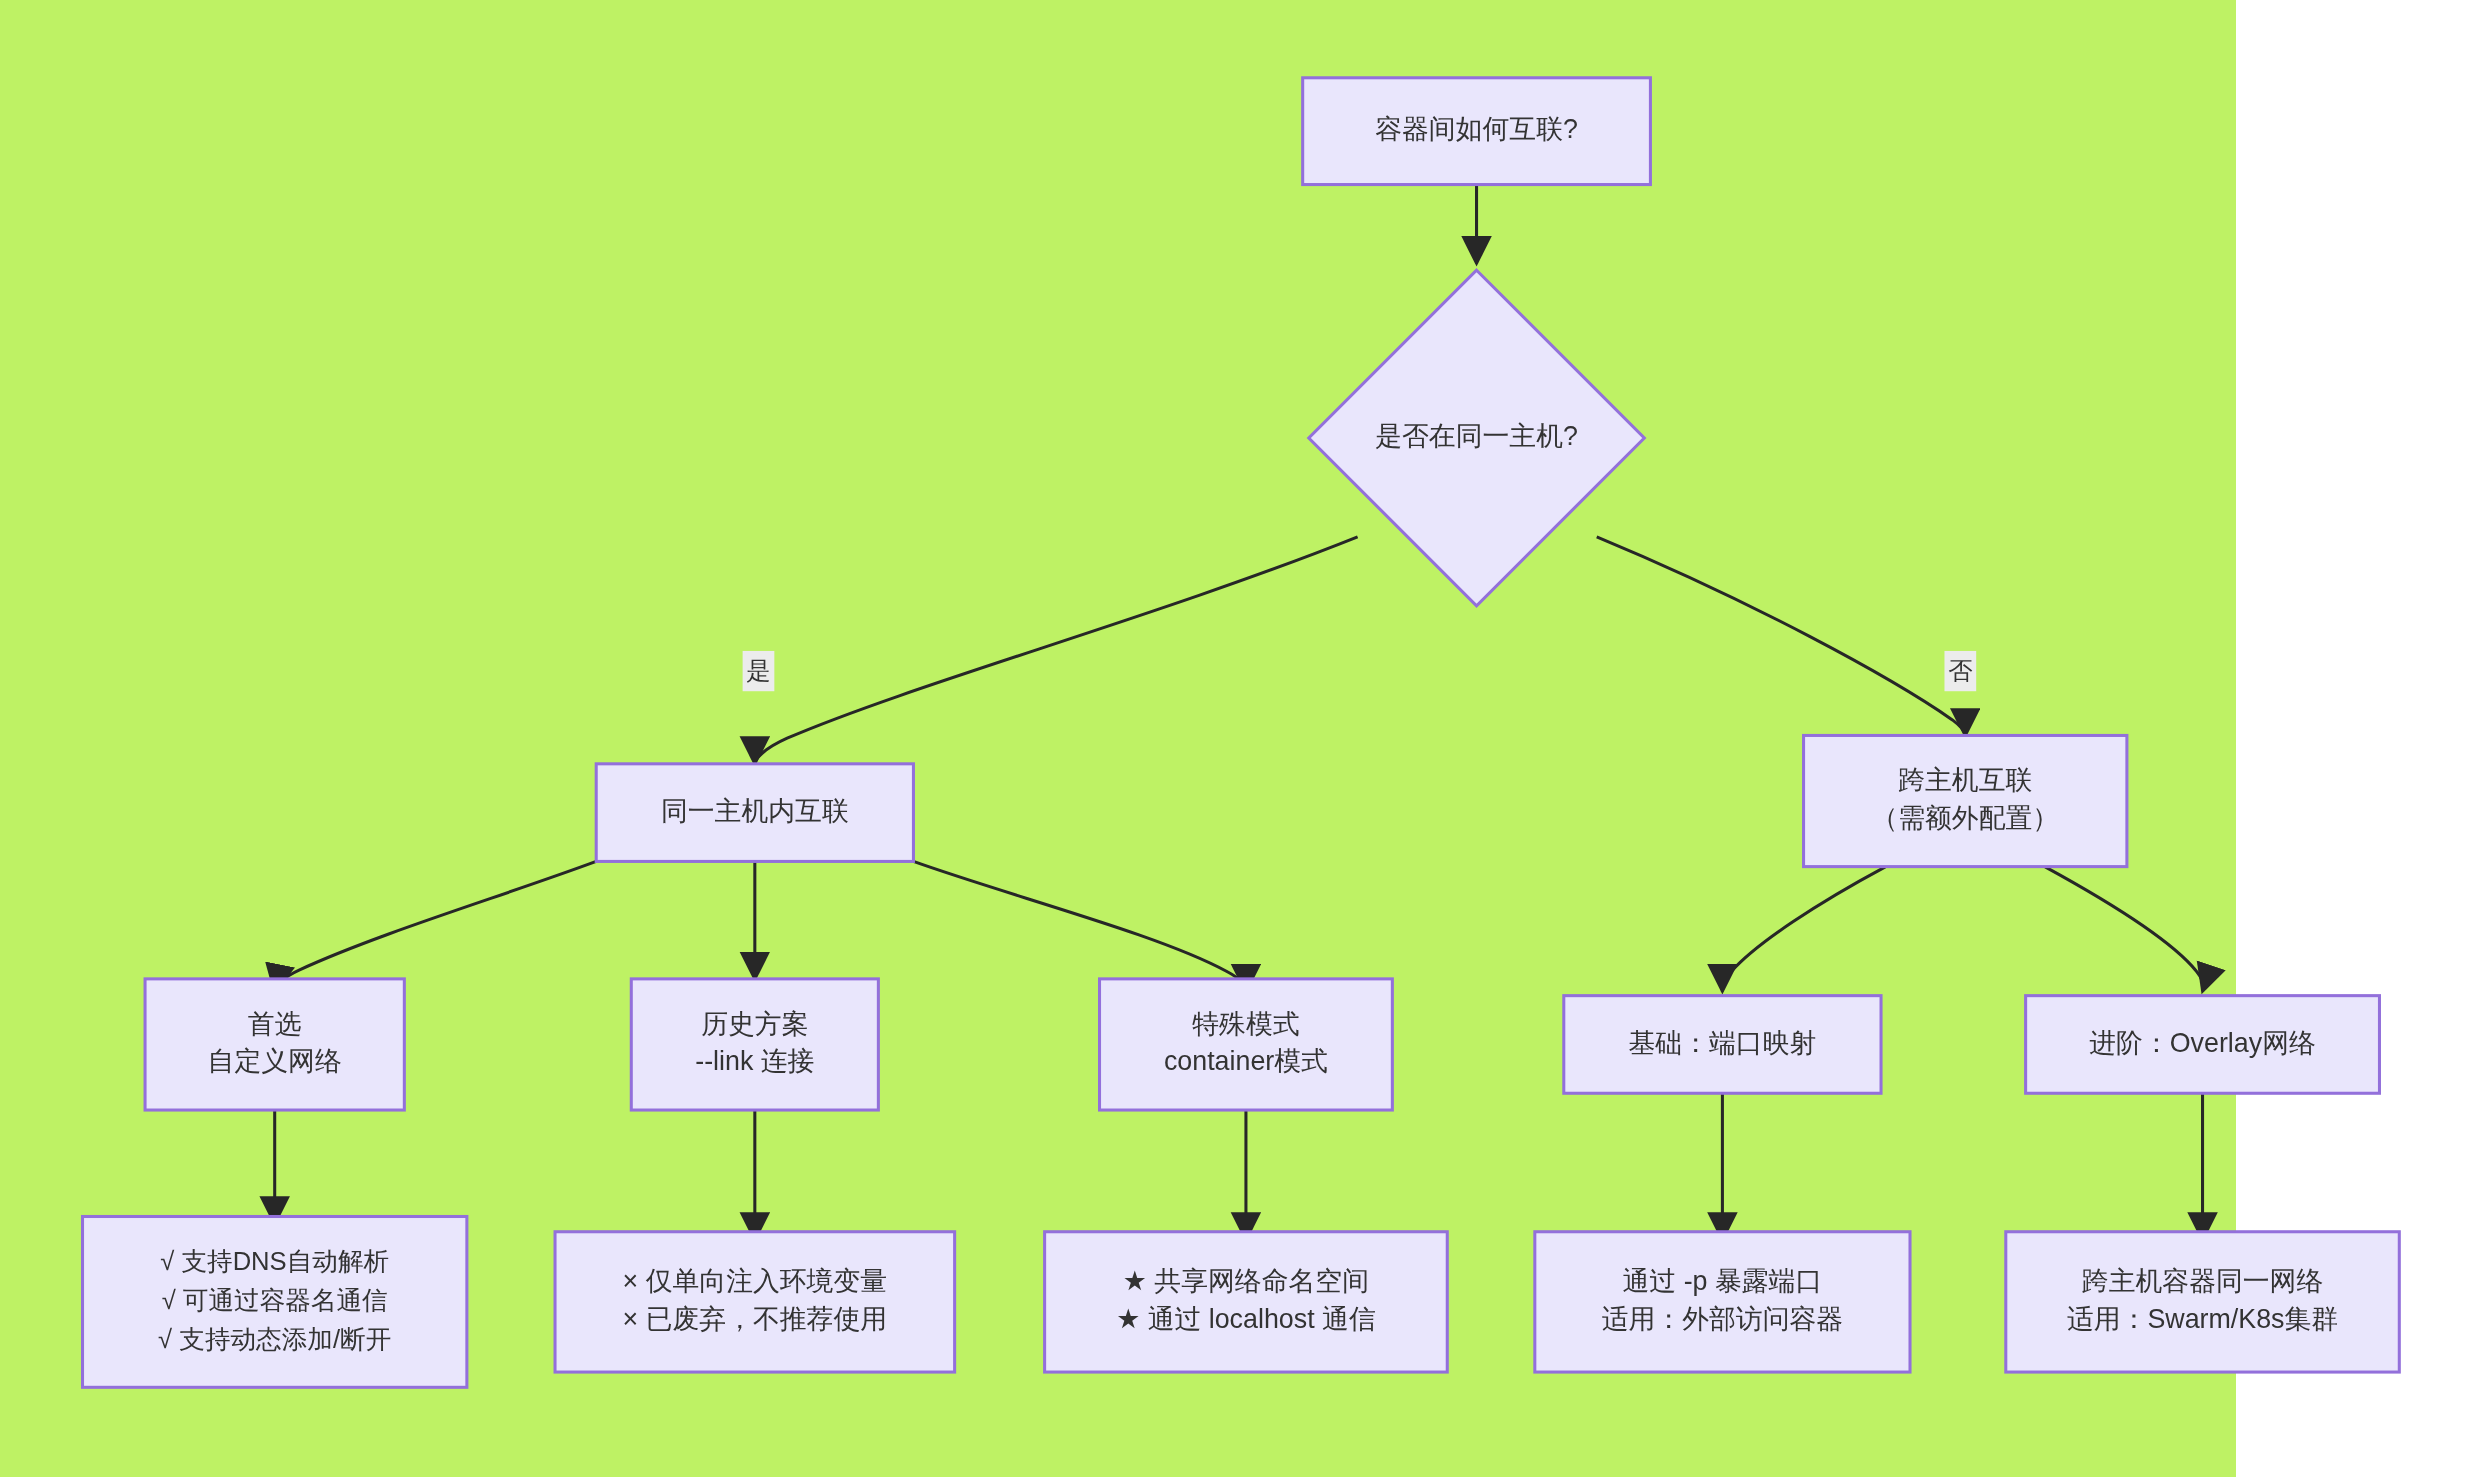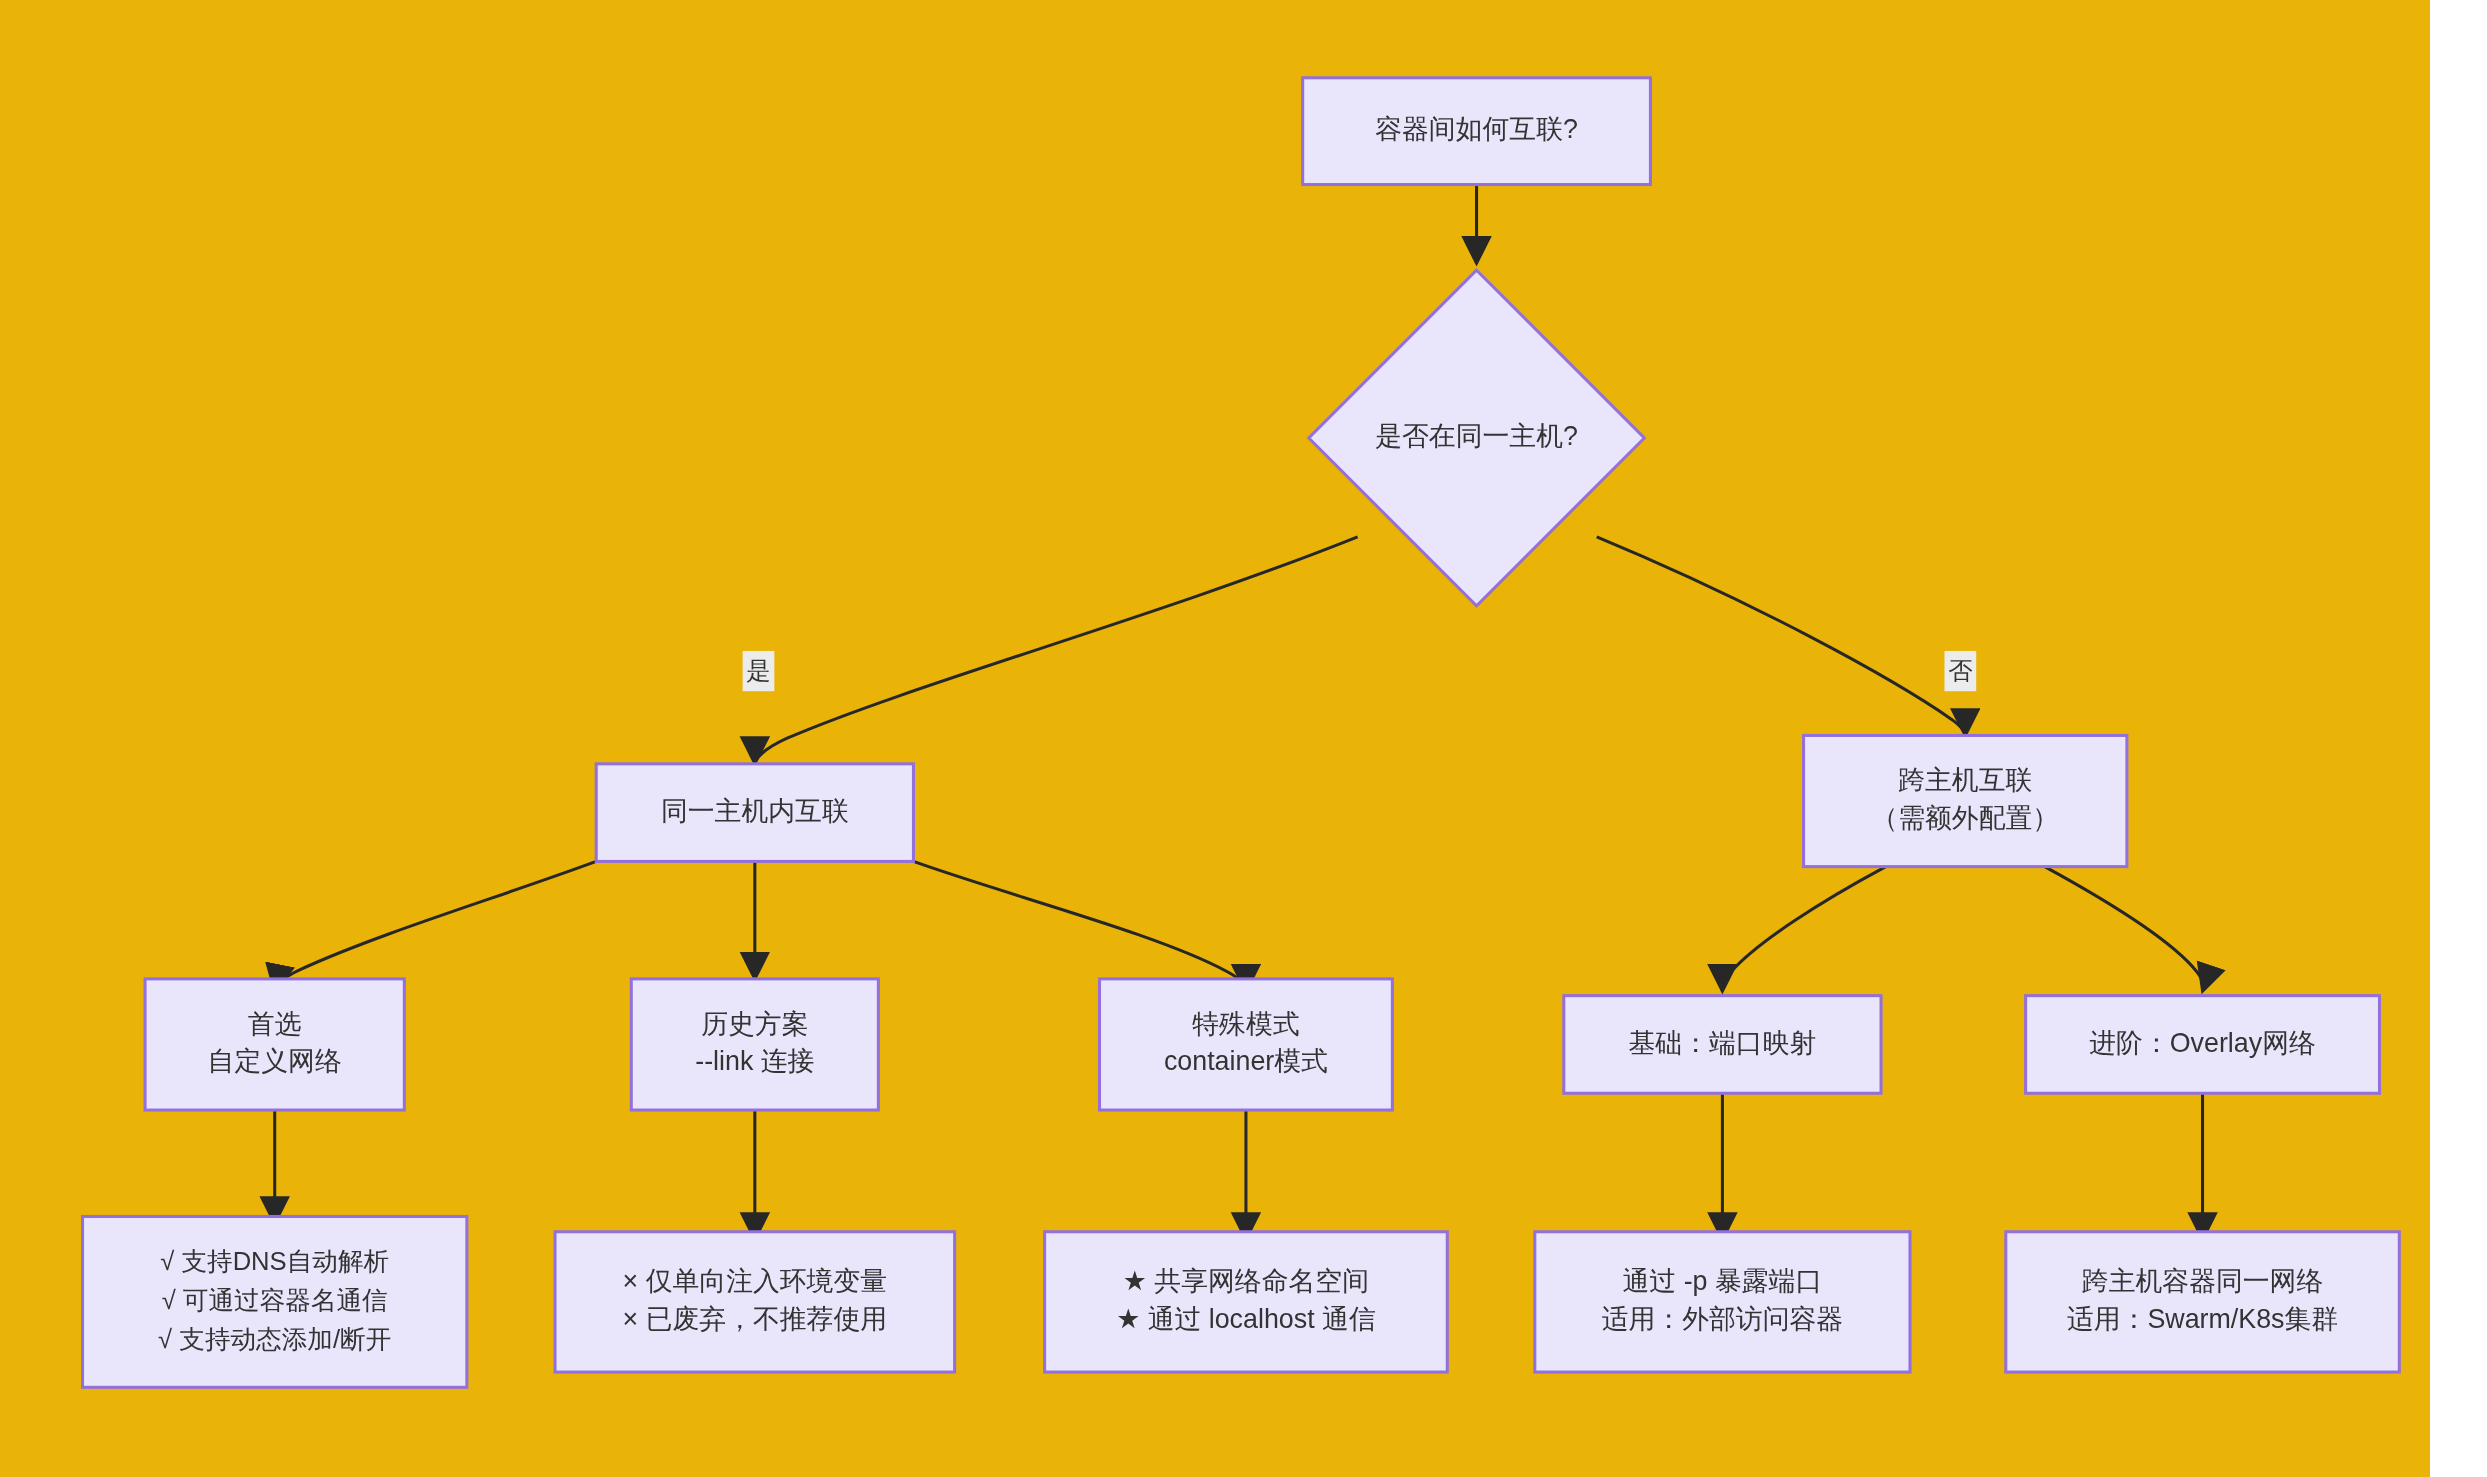--- a/index.html
+++ b/index.html
@@ -9,23 +9,23 @@
     background: #ffffff;
   }
   body {
     width: 2487px;
     height: 1477px;
     font-family: "Liberation Sans", "DejaVu Sans", sans-serif;
     overflow: hidden;
   }
   #flow-root {
     position: relative;
-    width: 2430px;
+    width: 2236px;
     height: 1477px;
-    background: #eab308;
+    background: #bef264;
   }
   svg#flow-svg {
     display: block;
     width: 2487px;
     height: 1477px;
   }
   .node-shape {
     fill: #e9e6fc;
     stroke: #9370db;
     stroke-width: 5;

